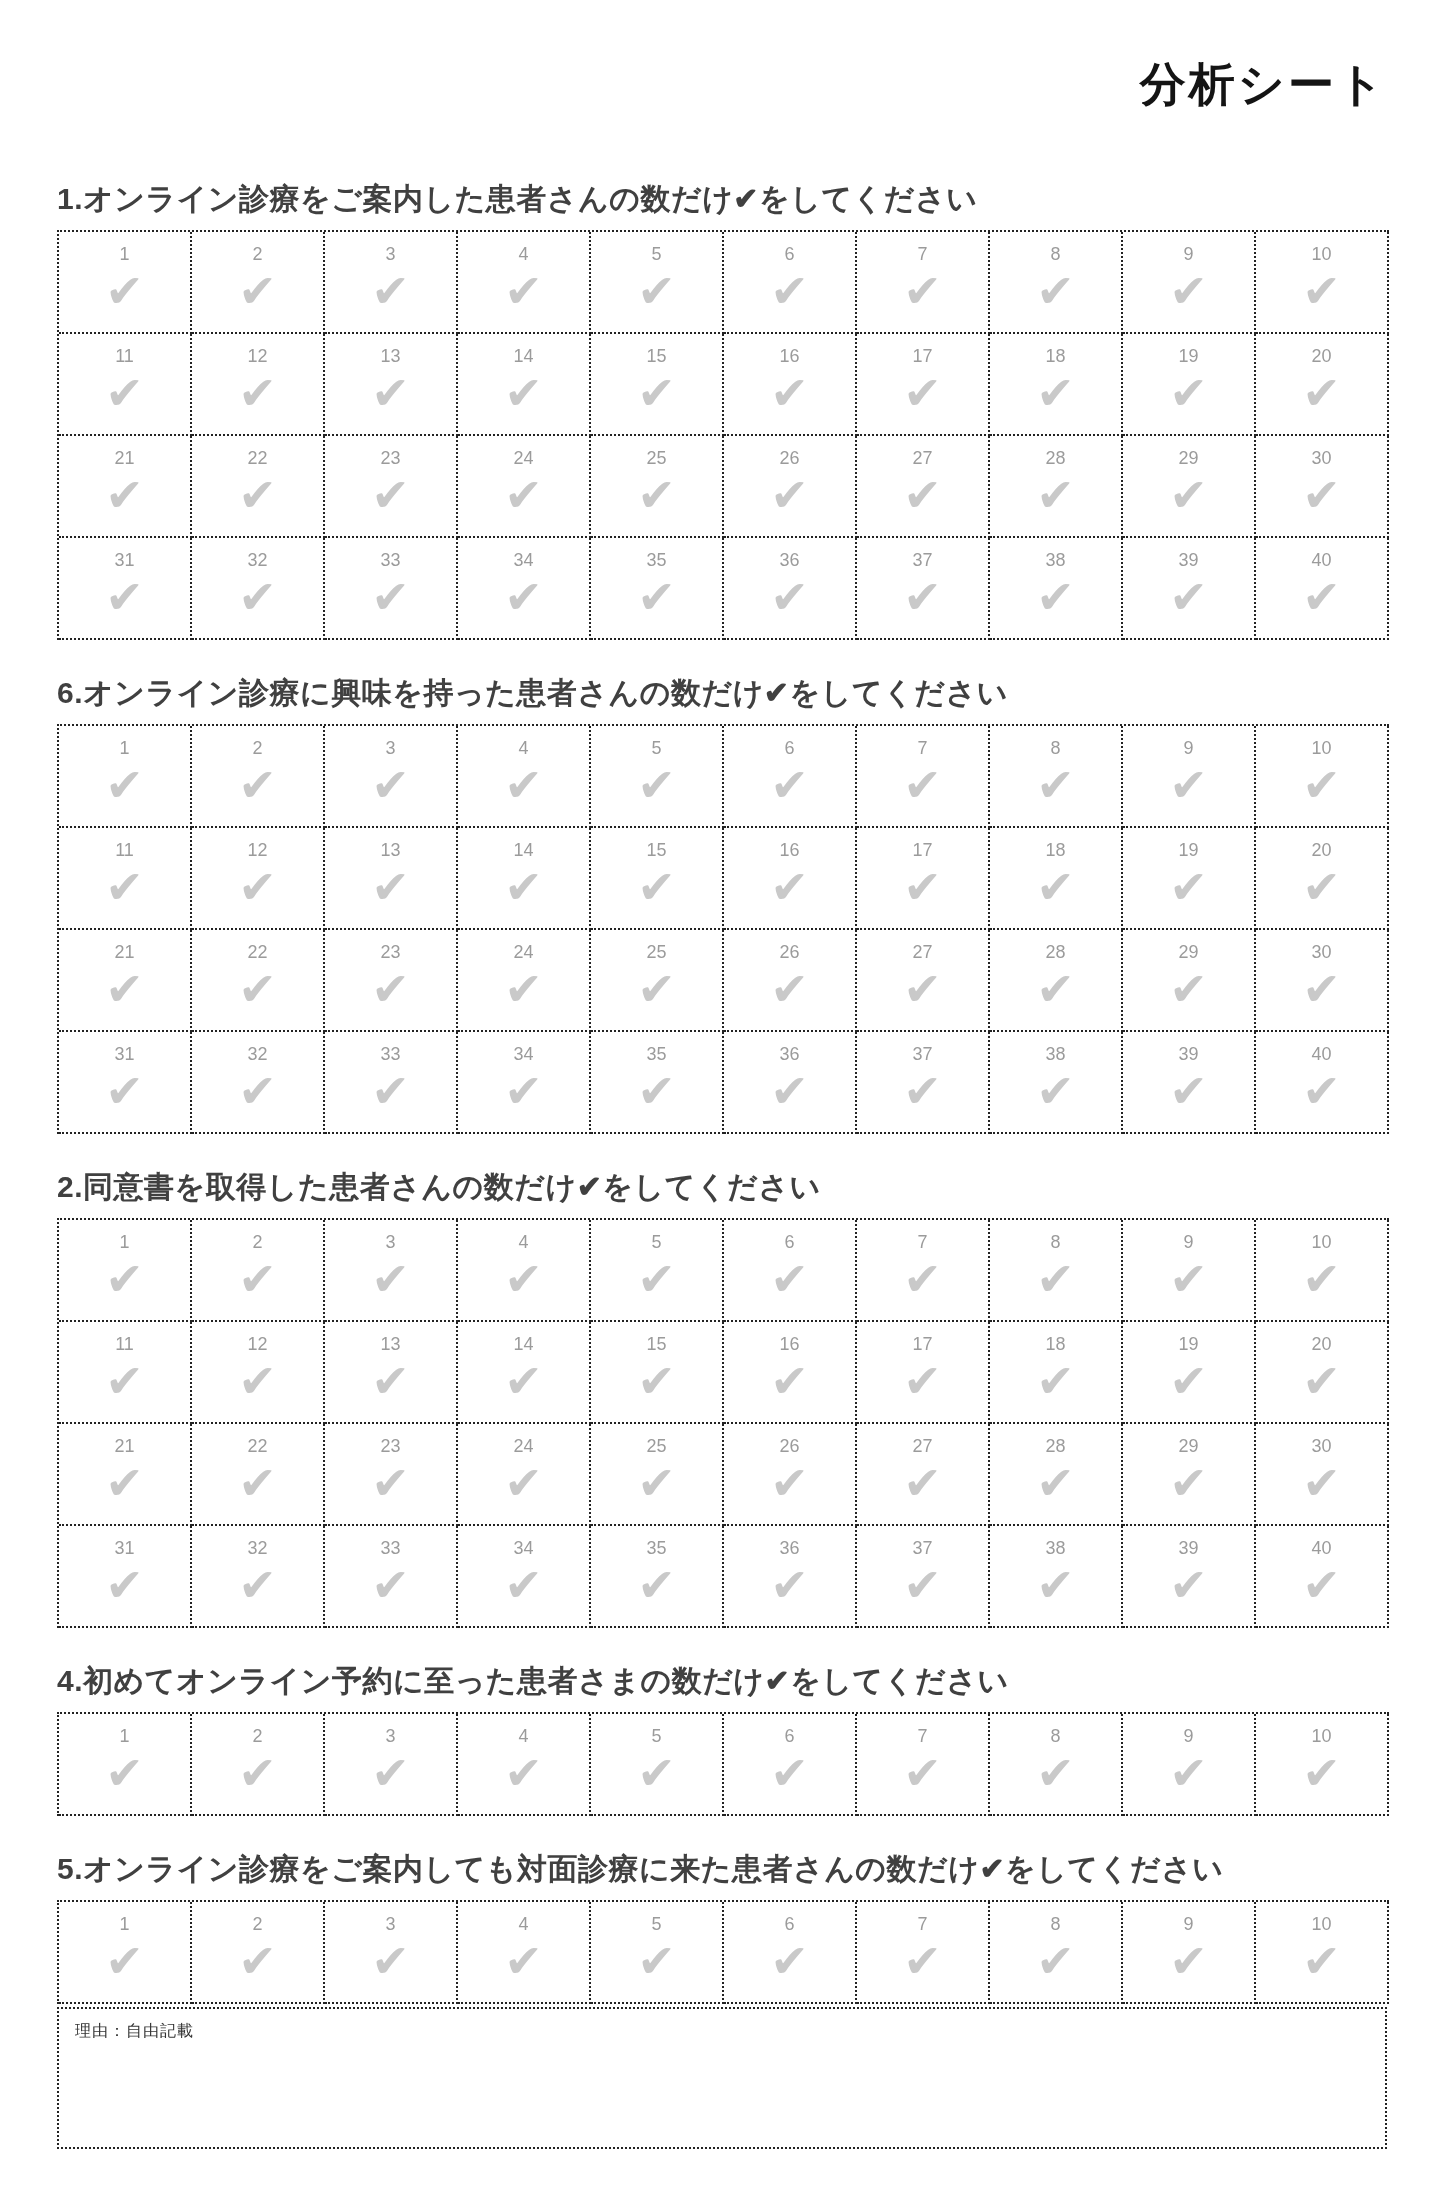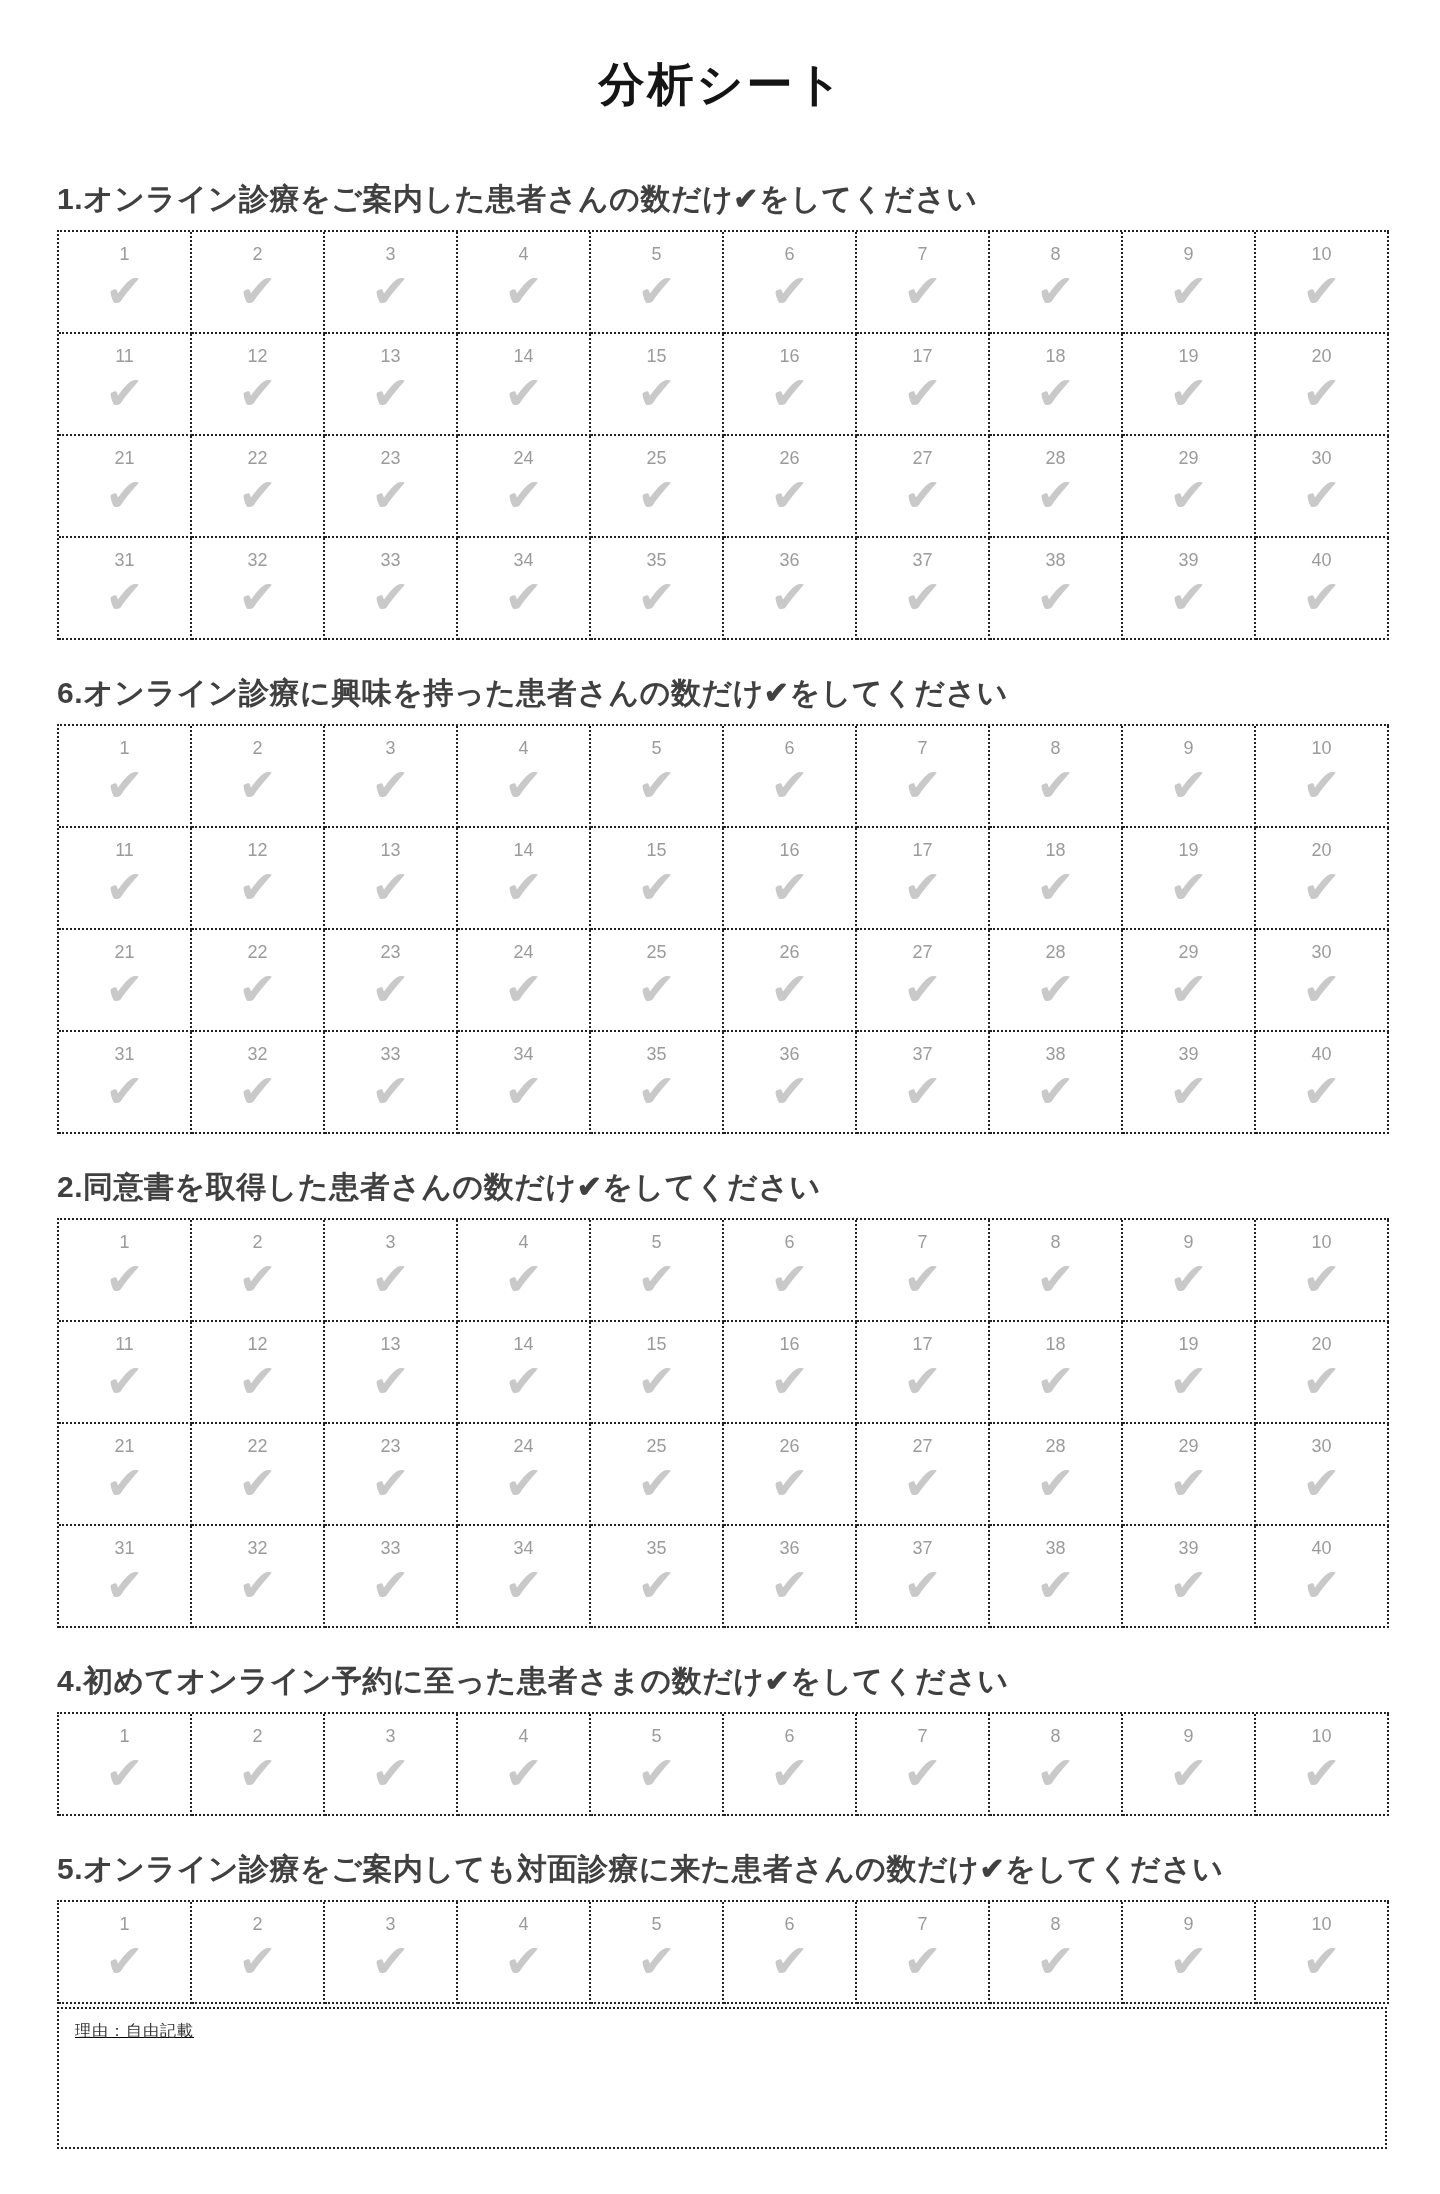--- a/index.html
+++ b/index.html
@@ -6,21 +6,21 @@
   body { width: 1440px; height: 2194px; }
   .page {
     width: 1440px; height: 2194px; box-sizing: border-box;
     background: #ffffff;
     padding: 40px 53px 0 57px;
     font-family: "Liberation Sans", sans-serif;
     overflow: hidden;
   }
   .title {
     margin: 14px 0 64px 0;
-    text-align: center;
+    text-align: right;
     font-size: 46px;
     font-weight: bold;
     color: #141414;
     letter-spacing: 3px;
   }
   .sheet-section { margin-bottom: 34px; }
   .section-heading {
     margin: 0 0 12px 0;
     font-size: 30px;
     line-height: 38px;
@@ -60,21 +60,20 @@
     color: #c9c9c9;
   }
   .free-text-box {
     box-sizing: border-box;
     width: 1330px;
     height: 142px;
     margin-top: 3px;
     border: 2px dotted #222;
     padding: 12px 16px;
     background: #ffffff;
-    text-decoration: underline;
   }
   .free-text-label {
     font-size: 16px;
     color: #333333;
     letter-spacing: 1px;
   }
 </style>
 </head>
 <body>
 

